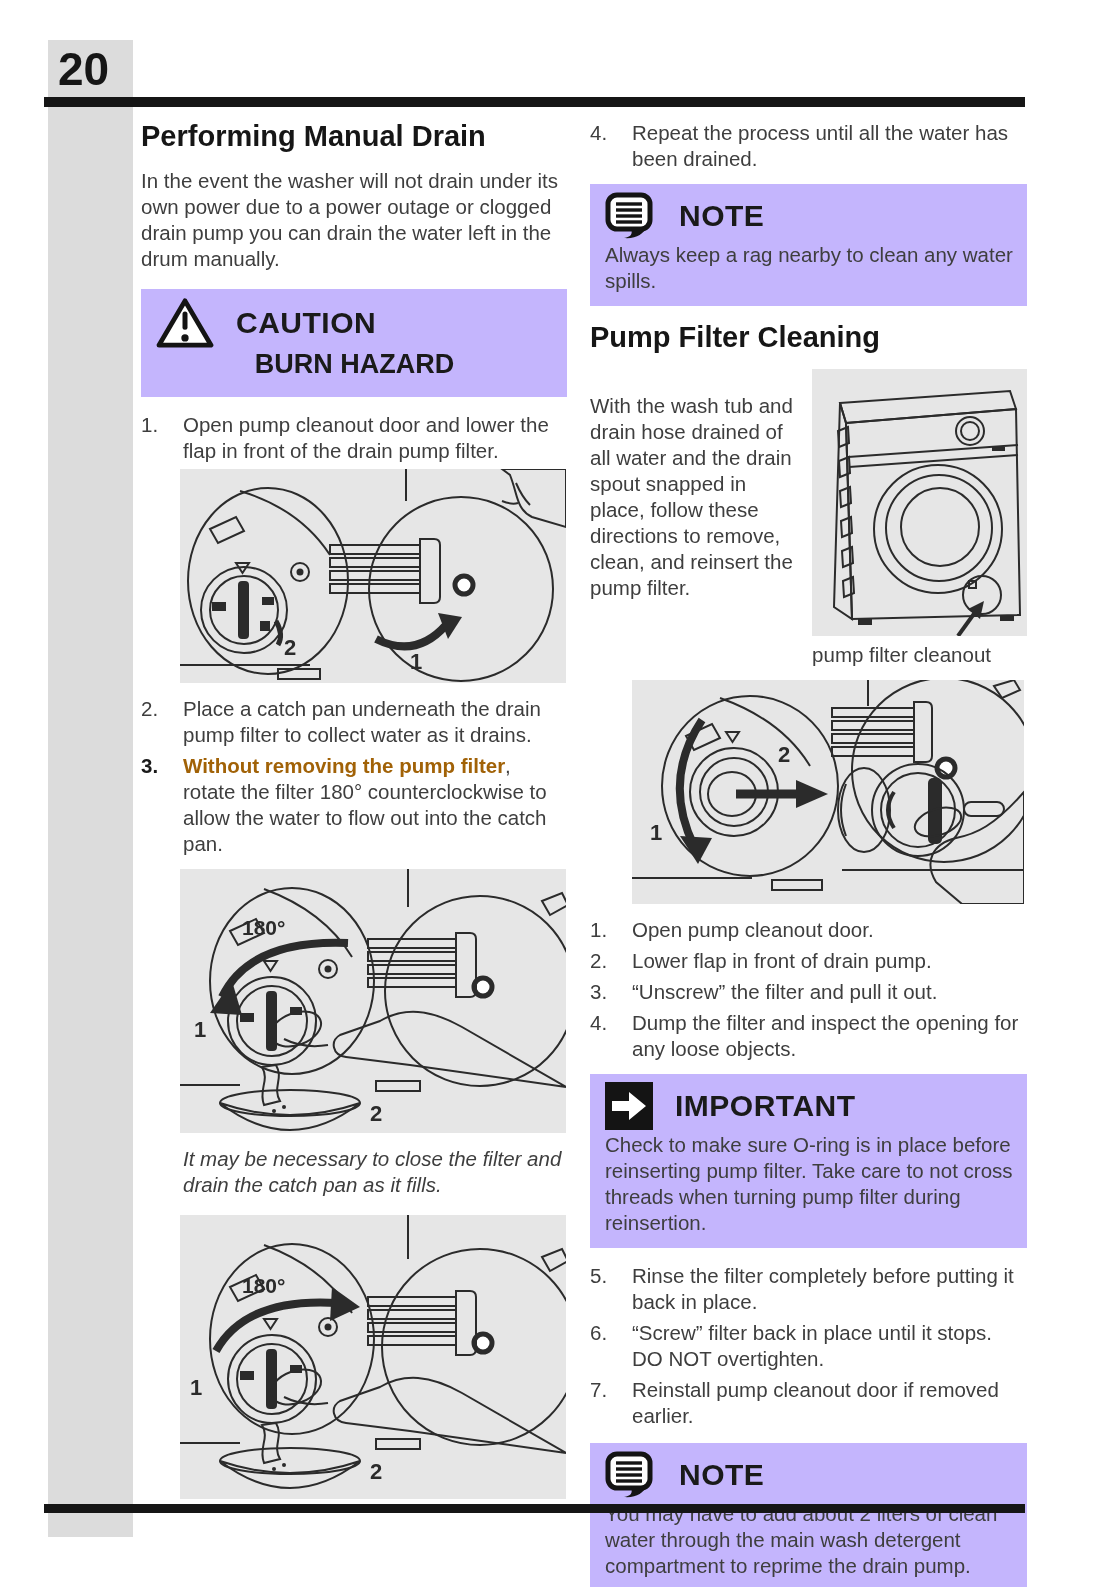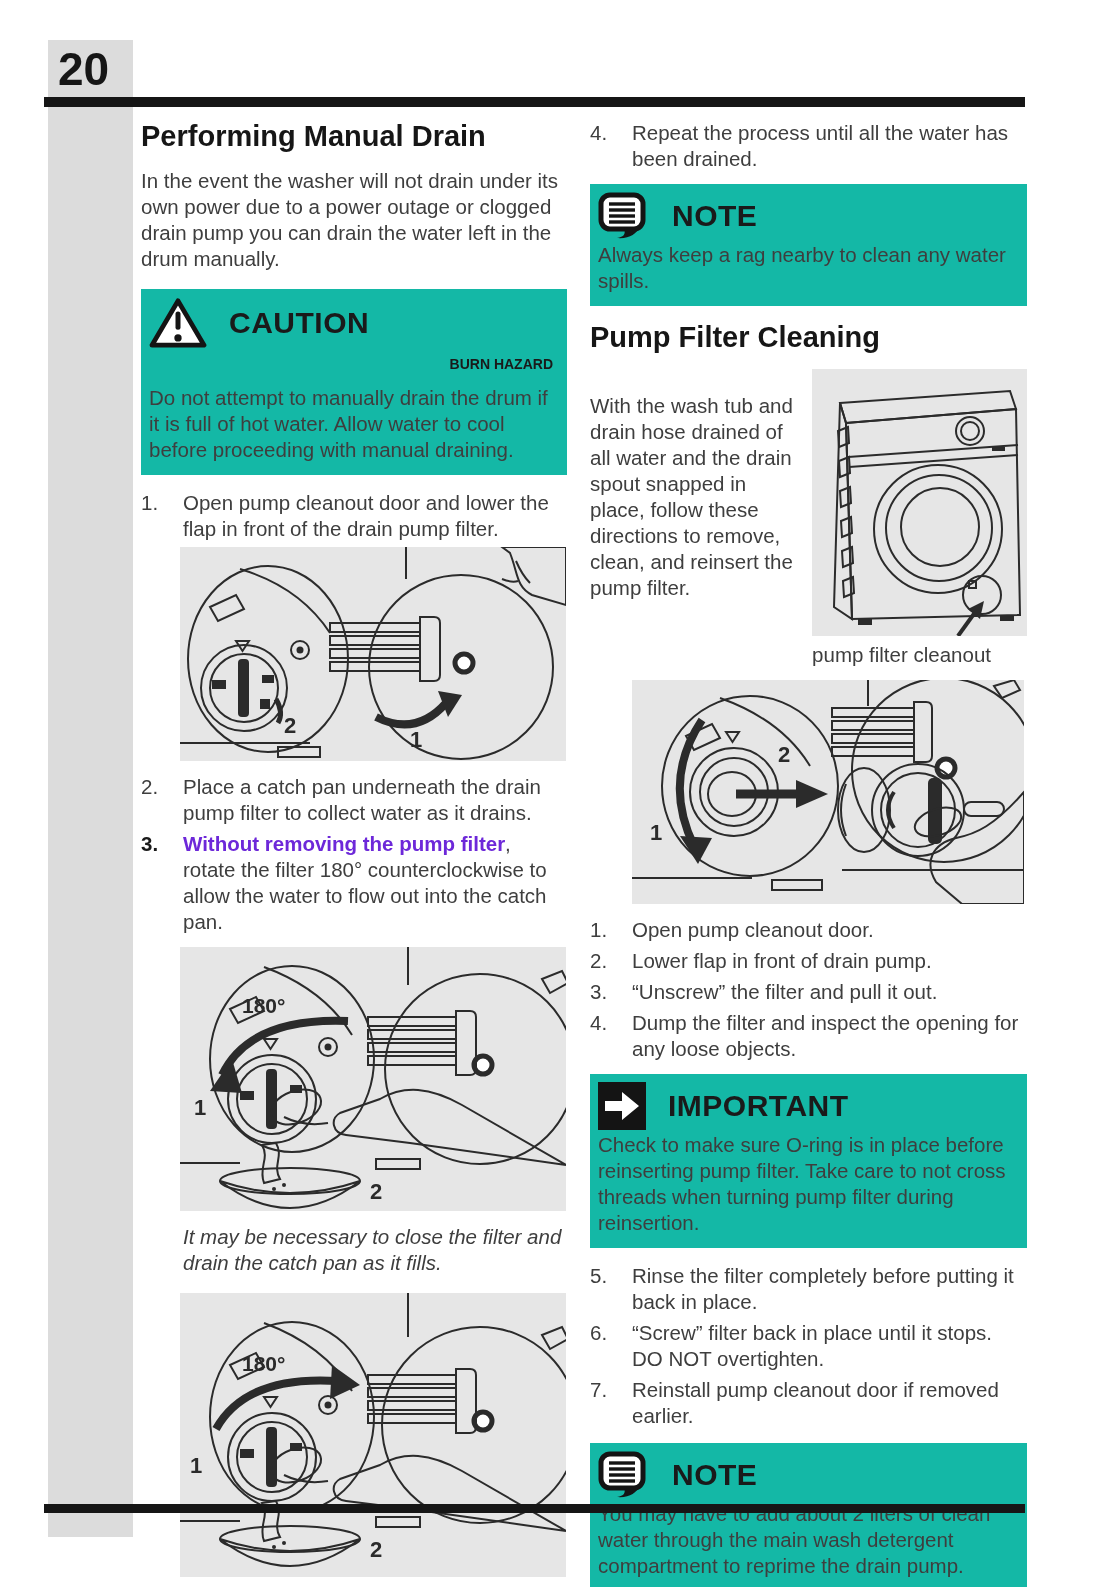--- a/index.html
+++ b/index.html
@@ -29,30 +29,30 @@
   .rule.top    { top: 97px;  height: 10px; }
   .rule.bottom { top: 1504px; height: 9px; }
 
   .col { position: absolute; top: 120px; color: #3e3e3e; font-size: 20.5px; line-height: 26px; }
   .col-left  { left: 141px; width: 426px; }
   .col-right { left: 590px; width: 437px; }
 
   h2.section { font-size: 29px; line-height: 33px; font-weight: 700; color: #161616; margin: 0 0 15px 0; }
   p.body { margin-bottom: 17px; }
 
-  .gray-box { background: #14b8a6; padding: 8px 14px 12px 8px; margin-bottom: 15px; }
+  .gray-box { background: #c4b5fd; padding: 8px 14px 12px 15px; margin-bottom: 15px; }
   .box-head { display: flex; align-items: center; margin-bottom: 2px; }
   .box-head .box-label { font-size: 30px; font-weight: 700; color: #1a1a1a; margin-left: 22px; letter-spacing: 0.5px; }
-  .burn-hazard { text-align: right; font-weight: 700; font-size: 14px; color: #1a1a1a; margin: 2px 0 8px 0; }
+  .burn-hazard { text-align: center; font-weight: 700; font-size: 27px; color: #1a1a1a; margin: 2px 0 8px 0; }
   .gray-box p { margin: 0; }
 
   .step { display: flex; margin-bottom: 5px; }
   .step .n { flex: none; width: 42px; }
   .step .t { flex: 1; }
-  .step .t b { color: #6d28d9; }
+  .step .t b { color: #a16207; }
 
   .figure {
     background: #e6e6e6; margin-left: 39px; margin-bottom: 13px;
     position: relative;
   }
   .fig-1 { width: 386px; height: 214px; margin-top: 4px; }
   .fig-2 { width: 386px; height: 264px; }
   .fig-3 { width: 386px; height: 284px; }
   .fig-4 { width: 392px; height: 224px; margin-left: 42px; }
   .figure svg { display: block; }
@@ -93,21 +93,20 @@
     <div class="gray-box">
       <div class="box-head">
         <svg width="58" height="52" viewBox="0 0 60 54">
           <path d="M30 4 L57 50 L3 50 Z" fill="#ffffff" stroke="#141414" stroke-width="5" stroke-linejoin="round"></path>
           <rect x="27.4" y="15" width="5.2" height="19" rx="2.6" fill="#141414"></rect>
           <circle cx="30" cy="42.5" r="3.8" fill="#141414"></circle>
         </svg>
         <span class="box-label">CAUTION</span>
       </div>
       <div class="burn-hazard">BURN HAZARD</div>
-      <p>Do not attempt to manually drain the drum if it is full of hot water. Allow water to cool before proceeding with manual draining.</p>
     </div>
 
     <div class="step">
       <span class="n">1.</span>
       <span class="t">Open pump cleanout door and lower the flap in front of the drain pump filter.</span>
     </div>
 
     <div class="figure fig-1">
       <svg width="386" height="214" viewBox="0 0 386 214">
         <line x1="226" y1="0" x2="226" y2="32" class="svg-line"></line>

